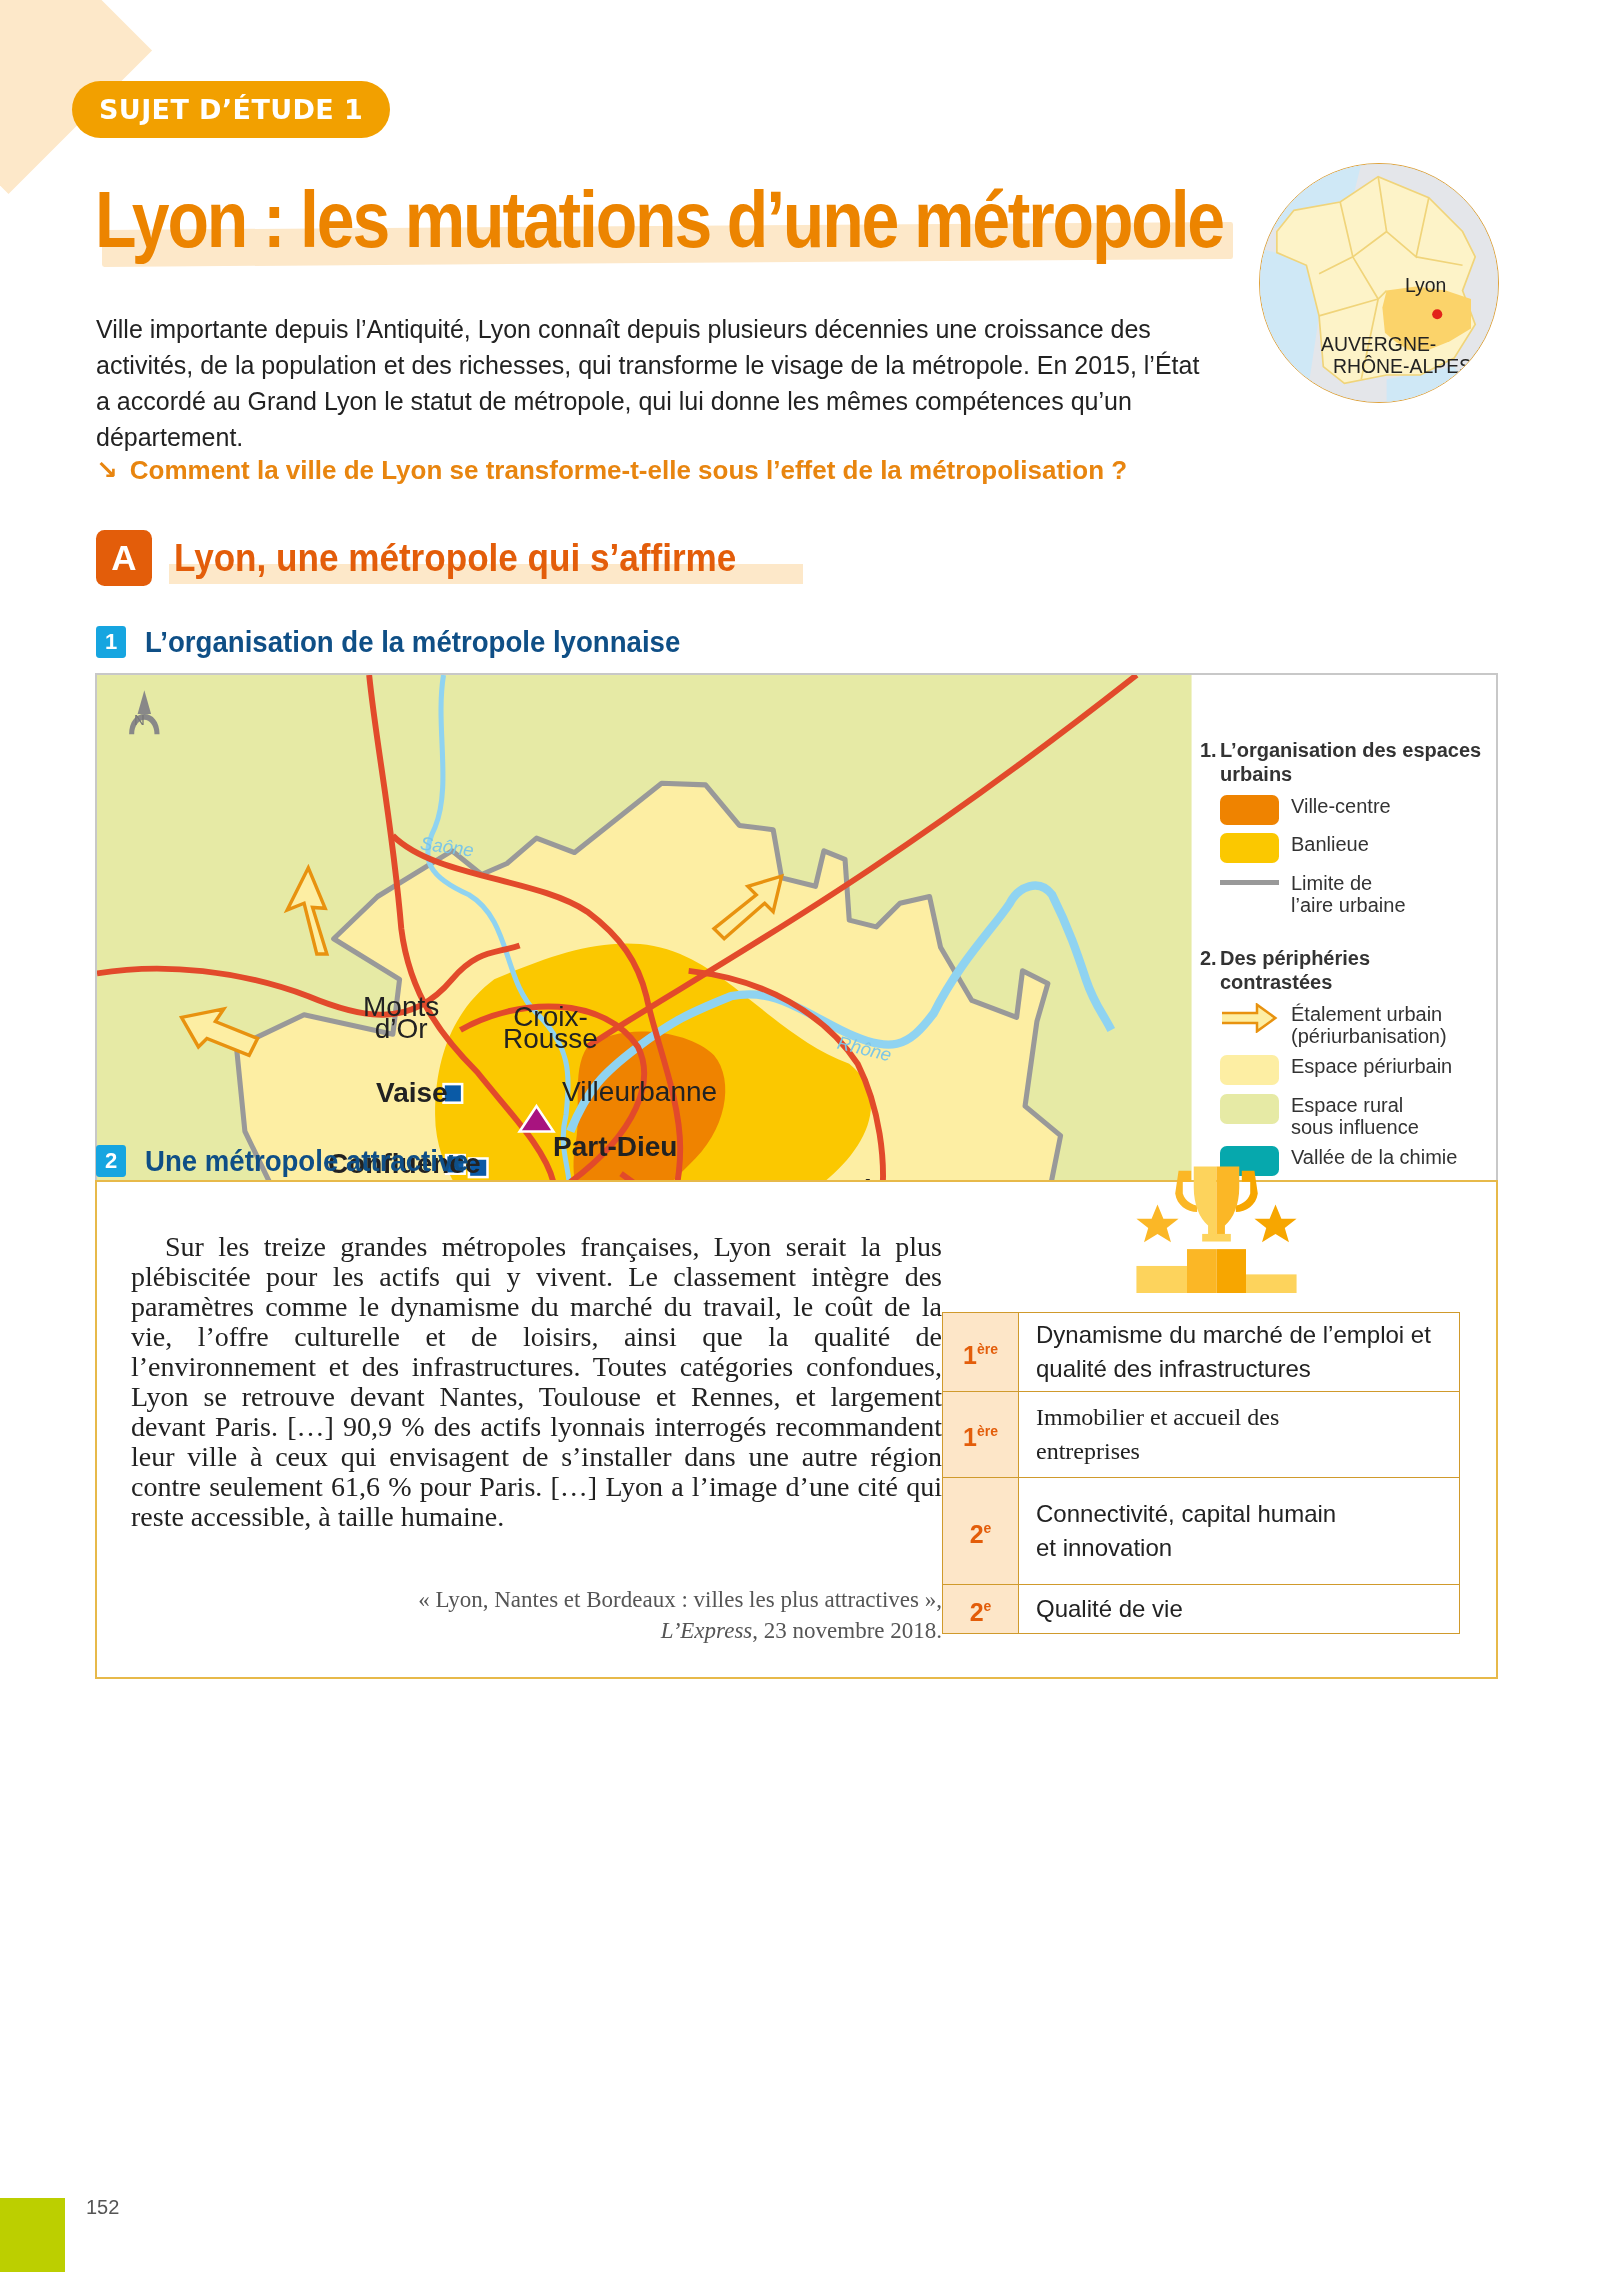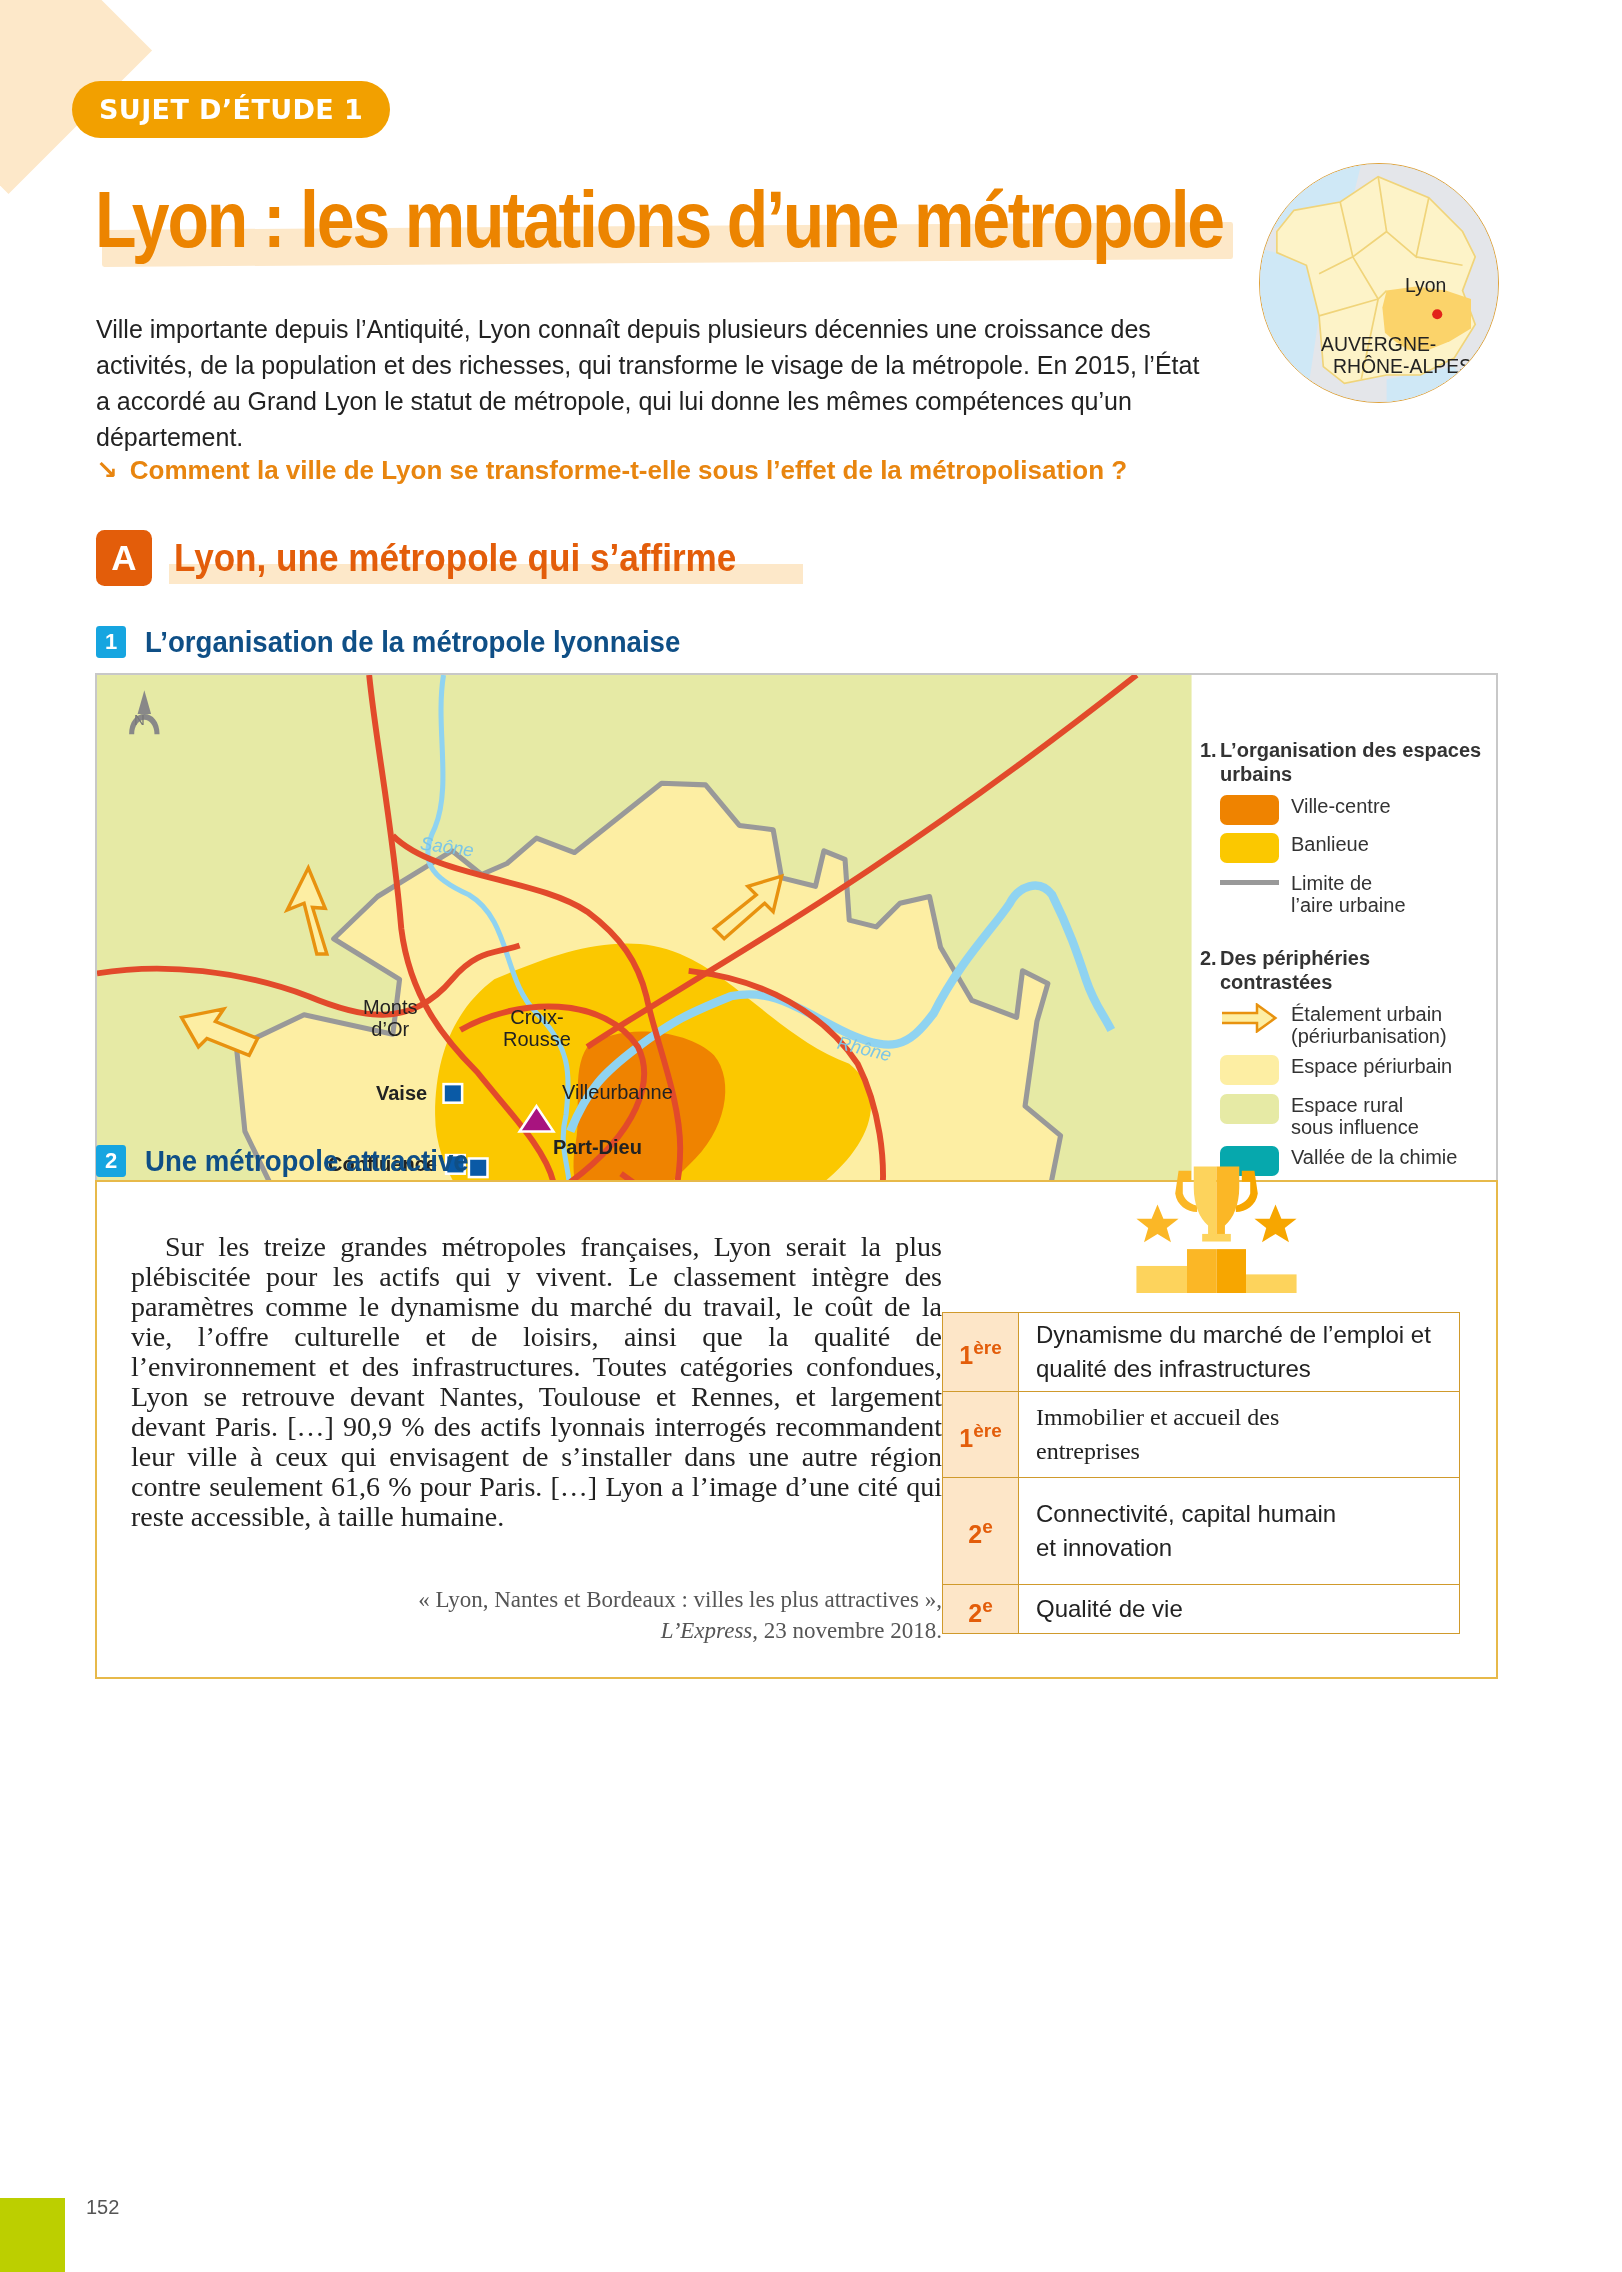--- a/index.html
+++ b/index.html
@@ -79,21 +79,21 @@
   }
   .legend .grp { font-weight: bold; font-size: 20px; color: #333; line-height: 24px; margin-bottom: 5px; }
   .legend .grp .n { display: inline-block; width: 20px; }
   .legend .grp .rest { display: block; padding-left: 20px; }
   .legend .row { display: flex; align-items: flex-start; margin: 8.5px 0 8.5px 20px; line-height: 22px; }
   .legend .sw { width: 59px; height: 30px; border-radius: 6.8px; flex: none; margin-right: 12px; }
   .legend .line { width: 59px; height: 5px; flex: none; margin: 8.5px 12px 0 0; }
   .legend .ico { width: 59px; flex: none; margin-right: 12px; display: flex; justify-content: center; }
   .legend .gap { height: 22px; }
 
-  .maplabel { position: absolute; font-size: 20px; color: #222; line-height: 22px; white-space: nowrap; }
+  .maplabel { position: absolute; font-size: 28px; color: #222; line-height: 22px; white-space: nowrap; }
   .maplabel.b { font-weight: bold; }
   .maplabel.c { text-align: center; }
   .maplabel.river { color: #7cc6e6; font-style: italic; font-size: 18.6px; }
 
   
   .doc2box {
     position: absolute; left: 95px; top: 1650px; width: 1403px; height: 499px;
     border: 2.5px solid #e7b94a; box-sizing: border-box; background: #fff;
   }
   .quote {
@@ -106,21 +106,21 @@
     font-family: "Liberation Serif", "DejaVu Serif", serif; font-size: 23px; line-height: 31px; color: #555;
   }
   .trophy { position: absolute; left: 1031px; top: -24px; }
   .rank-table {
     position: absolute; left: 845px; top: 130px; width: 518px; border-collapse: collapse;
   }
   .rank-table td { border: 1.7px solid #d09a2c; font-size: 24px; color: #222; line-height: 34px; }
   .rank-table td.r {
     width: 73px; background: #fde6c8; text-align: center; color: #e35d0a; font-weight: bold; font-size: 25px;
   }
-  .rank-table td.r sup { font-size: 19px; vertical-align: 10px; }
+  .rank-table td.r sup { font-size: 14px; vertical-align: 10px; }
   .rank-table td.t { padding: 3.4px 17px 3.4px 17px; }
 
   .page-tab { position: absolute; left: 0; top: 2198px; width: 65px; height: 74px; background: #bccf00; }
   .page-num { position: absolute; left: 86px; top: 2196px; font-size: 20px; color: #555; }
 </style>
 </head>
 <body>
 
 <div class="corner-diamond"></div>
 

